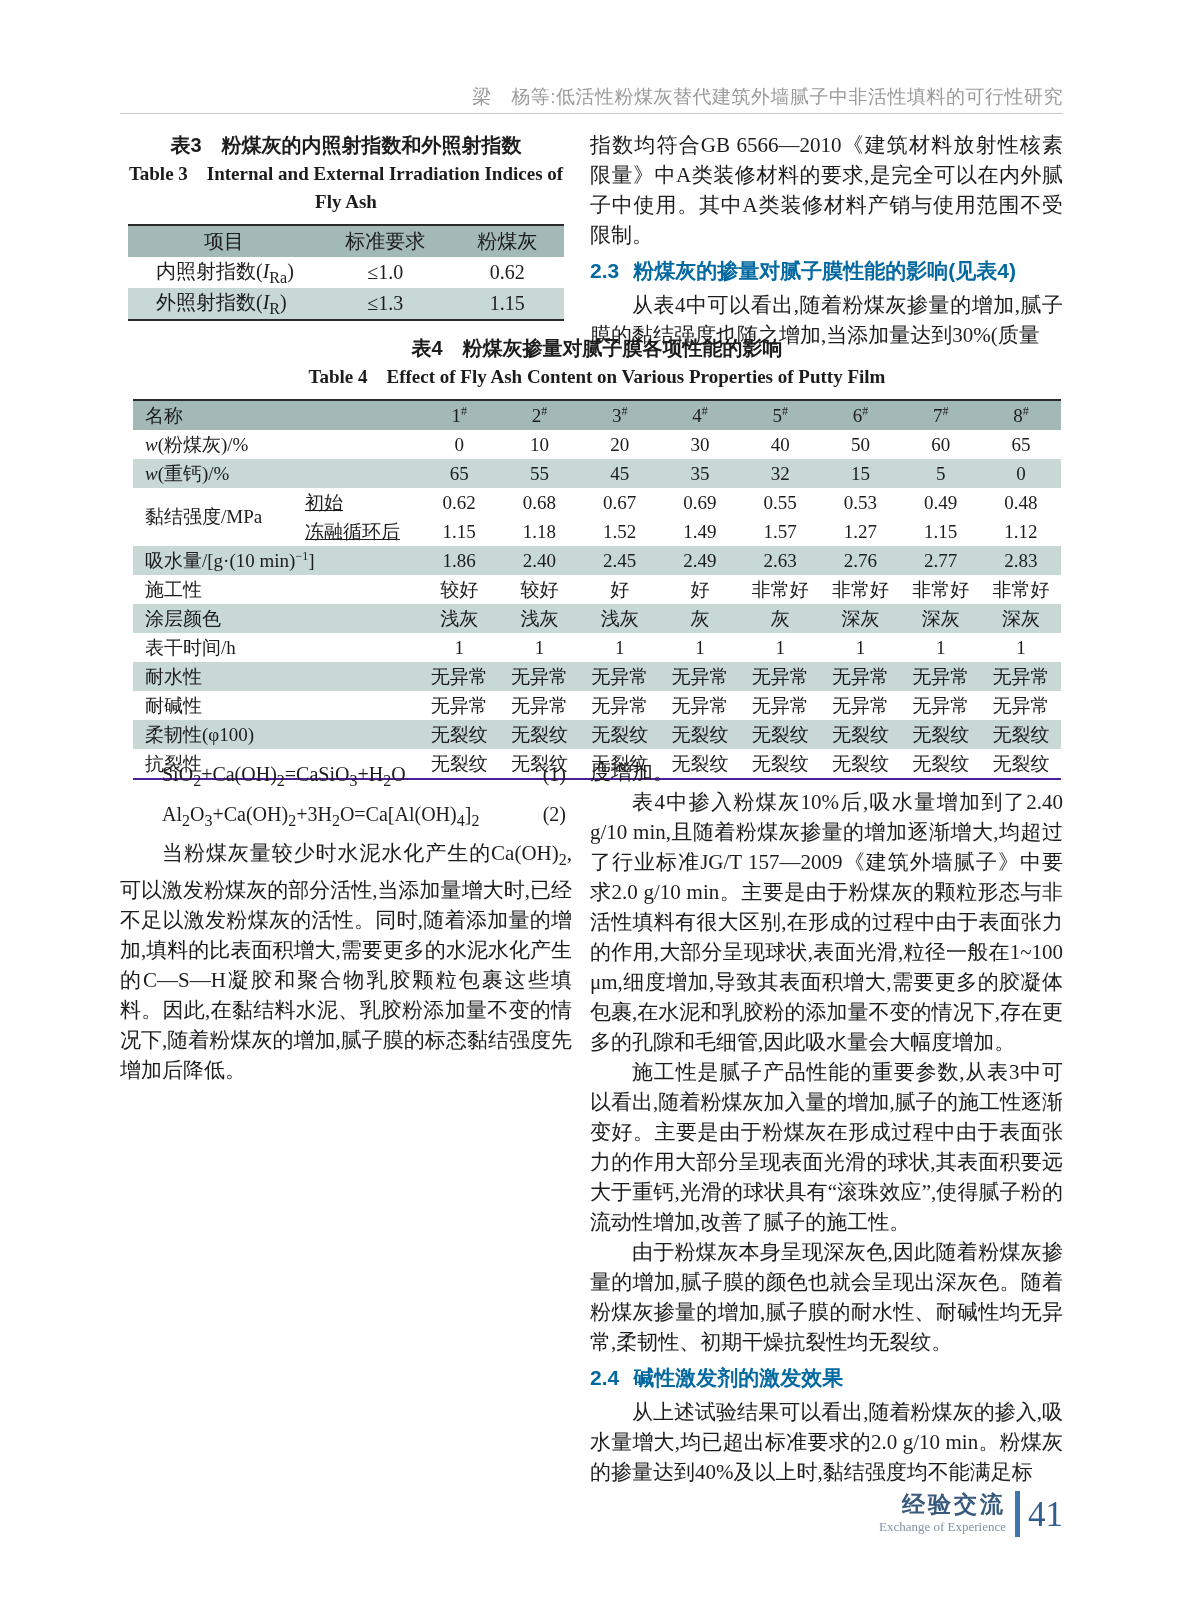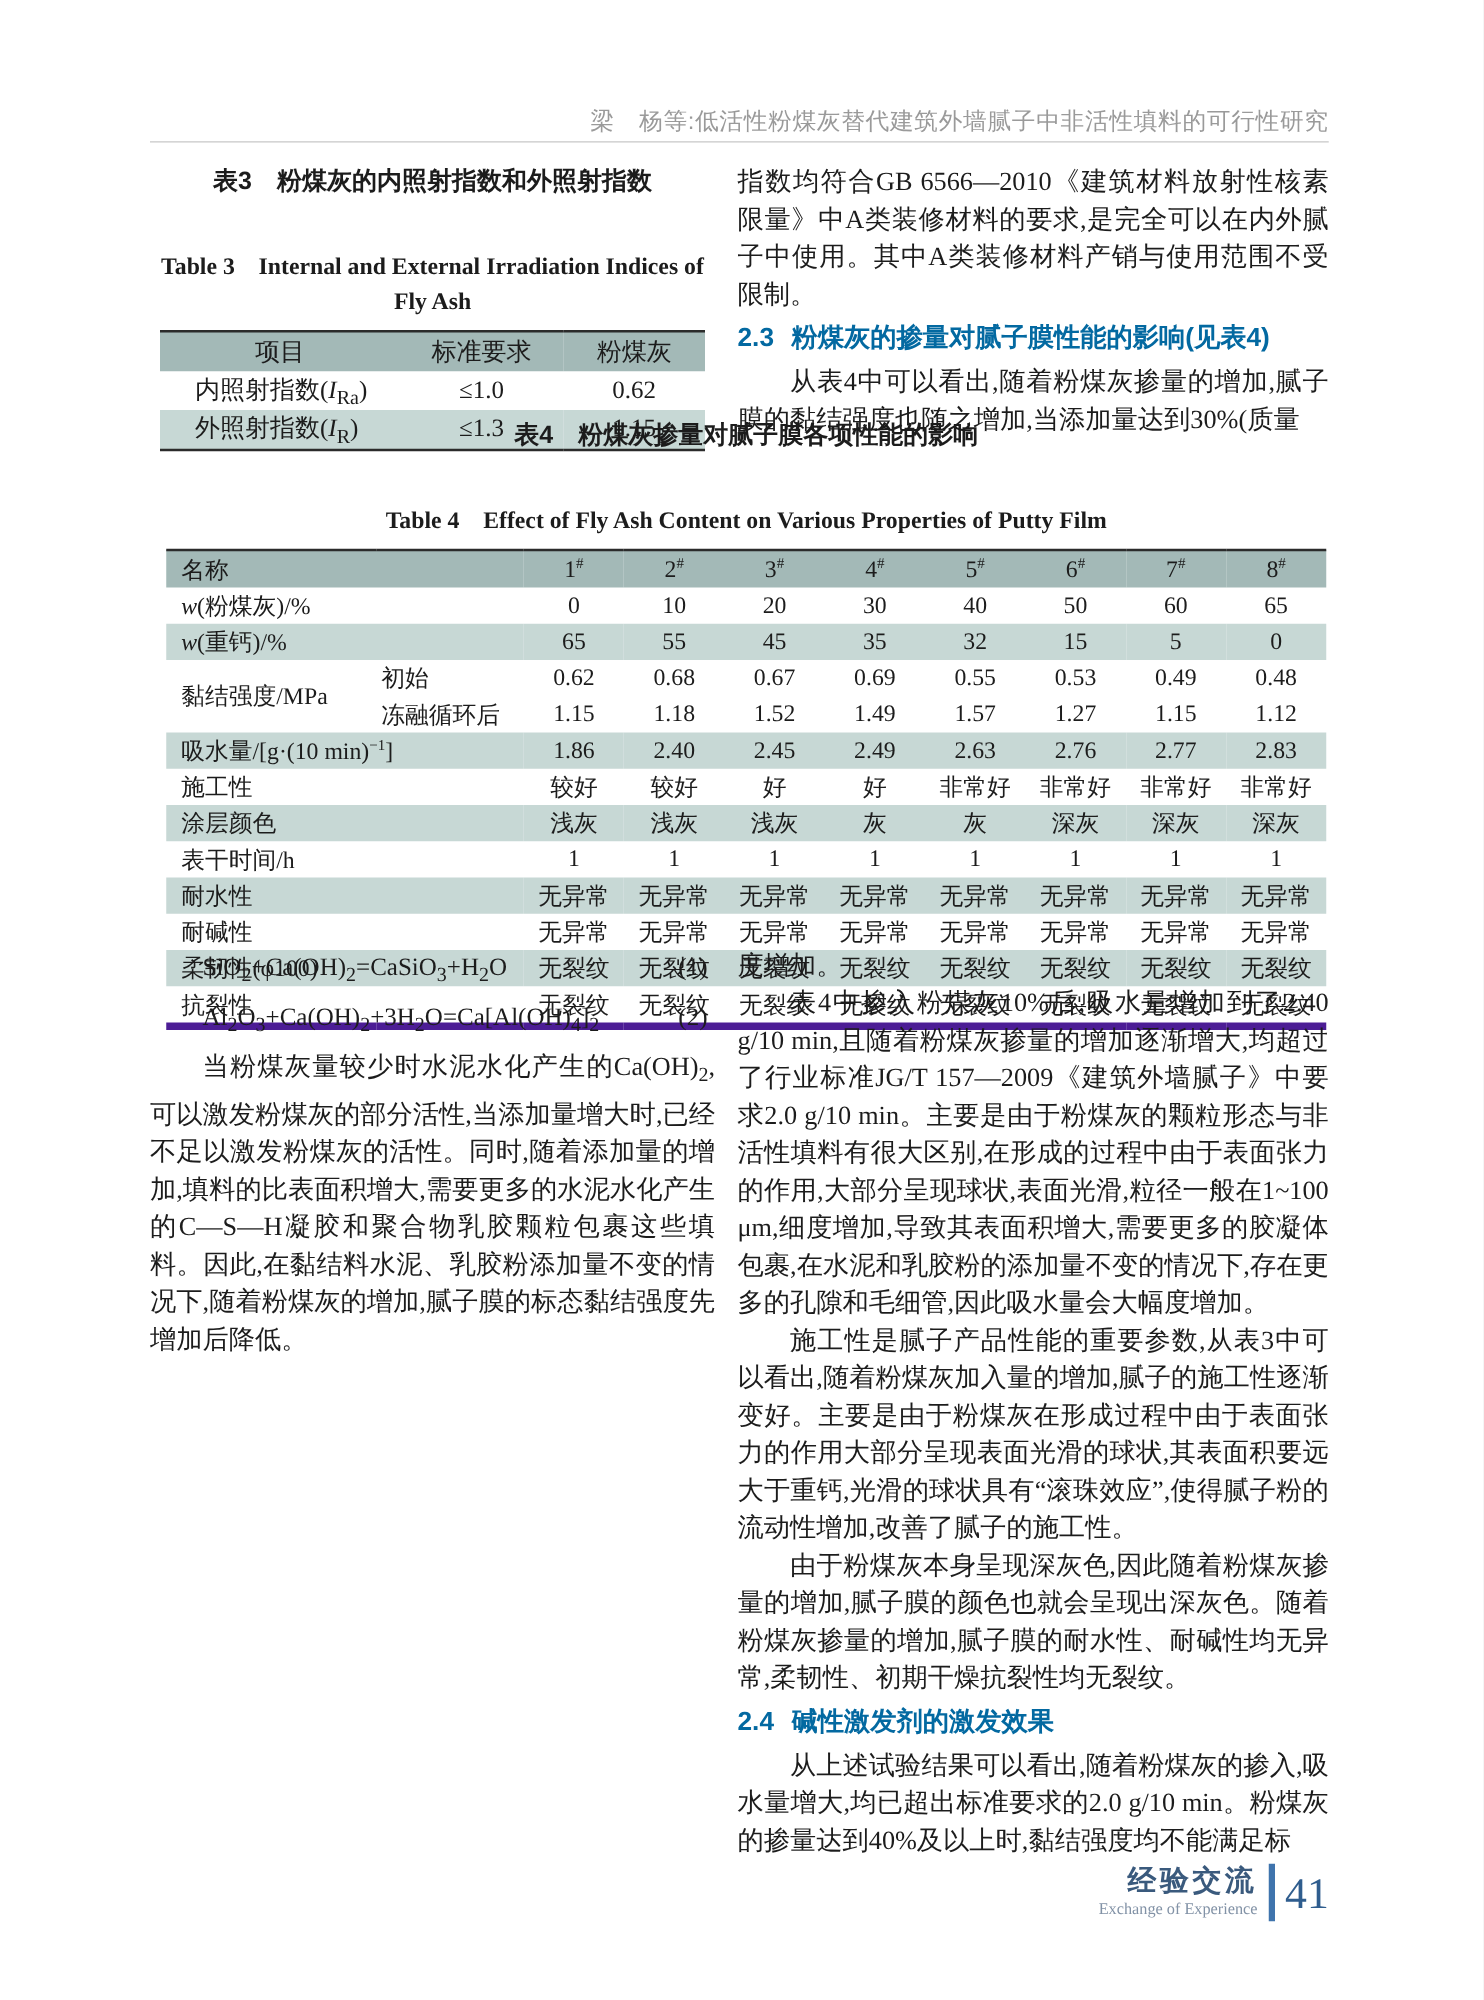--- a/index.html
+++ b/index.html
@@ -11,43 +11,43 @@
                  font-family:"Liberation Sans","DejaVu Sans",sans-serif;letter-spacing:.5px;}
   .header-rule{position:absolute;top:113px;left:120px;width:943px;border-top:1.5px solid #c8c8c8;}
 
   
   .top-section{position:absolute;top:130px;left:120px;width:943px;display:flex;gap:18px;}
   .top-left{width:452px;}
   .top-right{width:473px;}
 
   .tbl-title-cn{font-family:"Liberation Sans","DejaVu Sans",sans-serif;font-weight:bold;
                 font-size:20px;text-align:center;line-height:30px;}
-  .tbl-title-en{font-weight:bold;font-size:19px;text-align:center;line-height:28px;margin-top:40px;}
+  .tbl-title-en{font-weight:bold;font-size:19px;text-align:center;line-height:28px;}
 
   table{border-collapse:collapse;}
   .t3{width:436px;margin:8px auto 0 auto;border-top:2px solid #2b2b2b;border-bottom:2px solid #2b2b2b;
       font-size:20px;}
   .t3 td{height:31px;text-align:center;padding:0 4px;}
   .t3 td.lbl{text-align:left;padding-left:28px;}
   .shaded{background:#a3b9b7;}
   .stripe{background:#c7d8d5;}
 
   p.para{font-size:21px;line-height:30px;text-align:justify;margin:0;}
   p.indent{text-indent:2em;}
   .sec-heading{font-family:"Liberation Sans","DejaVu Sans",sans-serif;font-weight:bold;
                font-size:21px;color:#0369a1;margin:7px 0 5px 0;line-height:28px;}
   .sec-heading .no{margin-right:14px;}
 
   
   .table4-block{position:absolute;top:333px;left:133px;width:928px;}
-  .t4{width:100%;margin-top:8px;border-top:2px solid #2b2b2b;border-bottom:6px solid #4c1d95;
+  .t4{width:100%;margin-top:8px;border-top:2px solid #2b2b2b;border-bottom:2px solid #4c1d95;
       font-size:19px;}
   .t4 td{height:29px;text-align:center;padding:0 2px;}
   .t4 td.lbl{text-align:left;padding-left:12px;}
-  .t4 td.sublbl{text-align:left;padding-left:4px;}
+  .t4 td.sublbl{text-align:left;padding-left:4px;text-decoration:underline;}
   sup{font-size:12px;}
   sub{font-size:16px;}
 
   
   .columns{position:absolute;top:757px;left:120px;width:943px;display:flex;gap:18px;}
   .bcol-left{width:452px;}
   .bcol-right{width:473px;}
   .equation{display:flex;font-size:20px;line-height:32px;padding-left:2.1em;margin:1px 0;}
   .eq-formula{flex:1;}
   .eq-num{padding-right:6px;}

